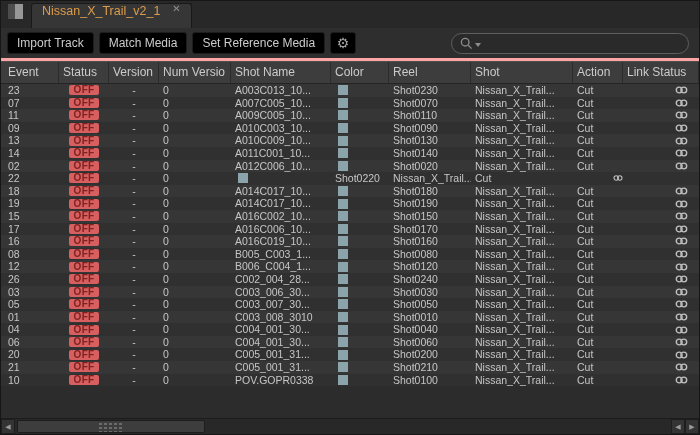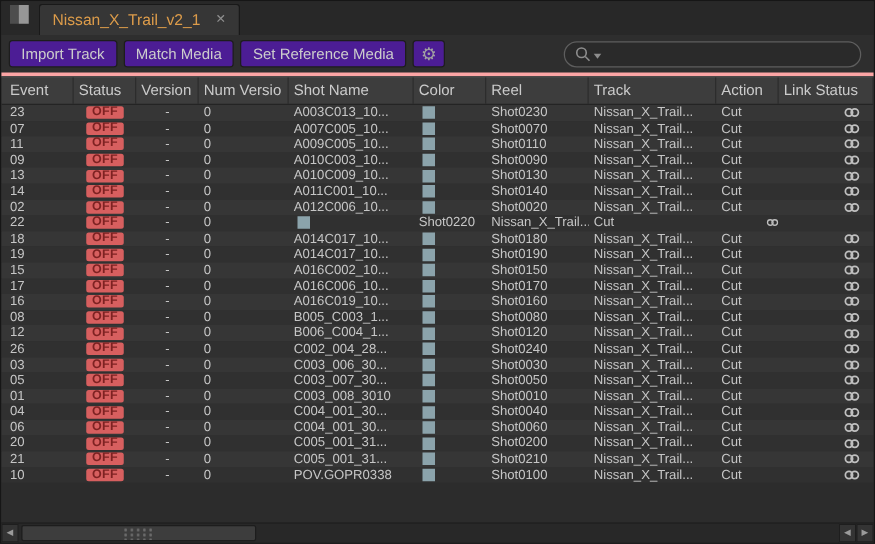--- a/index.html
+++ b/index.html
@@ -5,26 +5,26 @@
   html,body{margin:0;padding:0;background:#1e1e1e;}
   *{box-sizing:border-box;font-family:"Liberation Sans","DejaVu Sans",sans-serif;}
   .panel{width:700px;height:435px;background:#2e2e2e;border:1px solid #161616;
          display:flex;flex-direction:column;overflow:hidden;position:relative;}
   
   .tab-bar{height:27px;background:#282828;display:flex;align-items:flex-end;flex:0 0 auto;}
   .pane-icon{width:17px;height:17px;margin:0 6px 5px 7px;display:inline-flex;align-self:center;cursor:pointer;}
   .pane-icon .l{width:7px;height:15px;background:#4d4d4d;}
   .pane-icon .r{width:8px;height:15px;background:#979797;}
   .tab{height:25px;background:#363636;border:1px solid #191919;border-bottom:none;
-       border-radius:3px 3px 0 0;display:flex;align-items:center;padding:0 10px;gap:12px;cursor:pointer;}
+       border-radius:3px 3px 0 0;display:flex;align-items:flex-start;padding:0 10px;gap:12px;cursor:pointer;}
   .tab-title{color:var(--tab_text);font-size:12.5px;}
   .tab-close{color:#8f8f8f;font-size:10px;cursor:pointer;line-height:1;}
   
   .toolbar{height:30px;background:#2e2e2e;display:flex;align-items:center;padding:0 6px;gap:5px;flex:0 0 auto;}
-  .btn{background:#4c1d95;border:1px solid #1d1d1d;border-radius:3px;color:#cccccc;
+  .btn{background:#000000;border:1px solid #1d1d1d;border-radius:3px;color:#cccccc;
        font-size:12px;padding:3px 9px;height:22px;cursor:pointer;white-space:nowrap;}
   .icon-btn{width:26px;padding:0;color:#a2a2a2;font-size:14px;line-height:20px;text-align:center;}
   .spacer{flex:1;}
   .search{width:238px;height:21px;border:1px solid #5e5e5e;border-radius:11px;background:#2a2a2a;
           display:flex;align-items:center;padding:0 8px;gap:2px;margin-right:4px;}
   .caret{width:0;height:0;border-left:3px solid transparent;border-right:3px solid transparent;
          border-top:4px solid #8d8d8d;margin-top:4px;}
   .search input{flex:1;background:transparent;border:none;outline:none;color:#cfcfcf;font-size:12px;min-width:0;}
   
   :root{--cols:58px 50px 50px 72px 100px 58px 82px 102px 50px 1fr;}
@@ -91,21 +91,21 @@
 
   <div class="table">
     <div class="thead">
       <div class="th">Event</div>
       <div class="th">Status</div>
       <div class="th">Version</div>
       <div class="th">Num Versio</div>
       <div class="th">Shot Name</div>
       <div class="th">Color</div>
       <div class="th">Reel</div>
-      <div class="th">Track</div>
+      <div class="th">Shot</div>
       <div class="th">Action</div>
       <div class="th">Link Status</div>
     </div>
     <div class="tbody" id="tbody">
         <div class="tr">
     <div class="td c-event">23</div>
     <div class="td c-status">
             <span class="badge">OFF</span>
           </div>
     <div class="td c-version">-</div>

